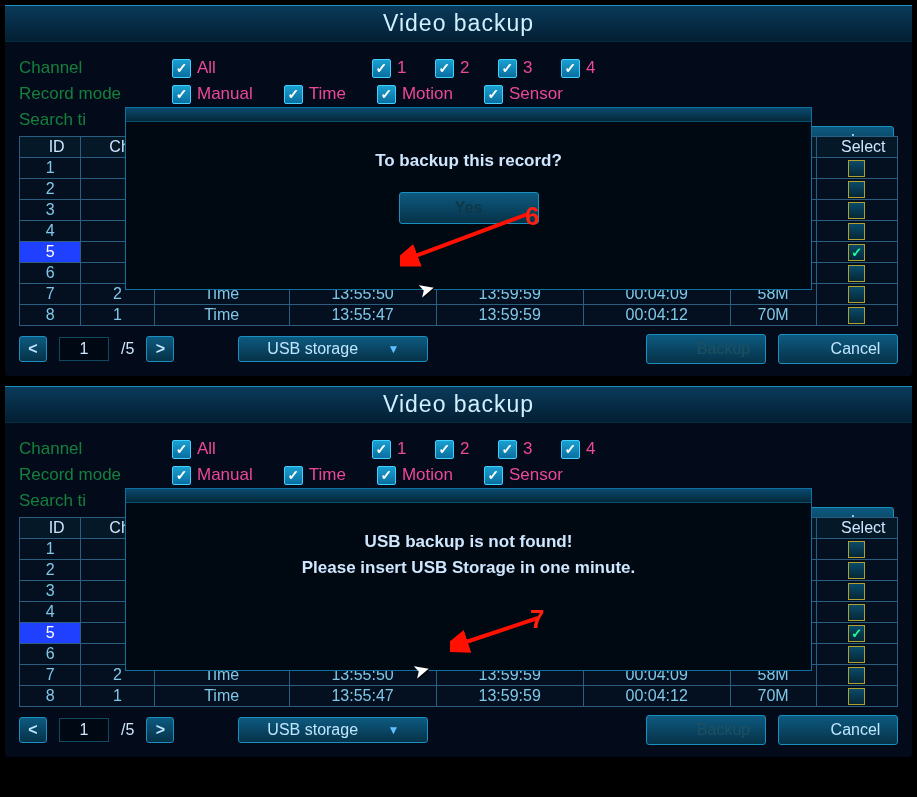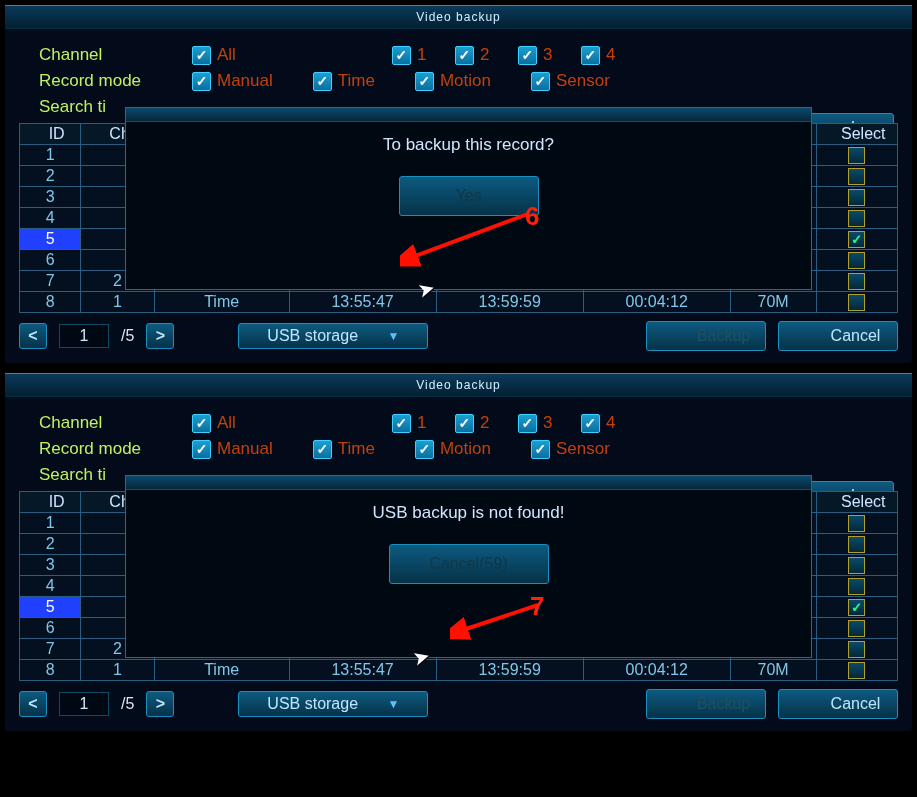--- a/index.html
+++ b/index.html
@@ -18,45 +18,45 @@
     margin-bottom: 8px;
     padding-bottom: 12px;
     position: relative;
   }
   .titlebar {
     background: linear-gradient(#0a3a5a, #031f33);
     border-top: 1px solid #1a90c0;
     border-bottom: 1px solid #003040;
     text-align: center;
     color: #d0f0ff;
-    font-size: 12px;
+    font-size: 23px;
     padding: 4px 0;
     letter-spacing: 1px;
   }
   .body { padding: 10px 14px 0 14px; }
   .row { display: flex; align-items: center; gap: 8px; margin: 6px 0; font-size: 17px; }
-  .label-col { width: 145px; color: #bef264; margin-left: 20px; }
+  .label-col { width: 145px; color: #15803d; }
   .cb {
     display: inline-flex; align-items: center; gap: 6px;
-    color: #c2410c;
+    color: #ec4899;
   }
   .cb .box {
     width: 19px; height: 19px;
     background: linear-gradient(#1a9fd0, #0a6fa0);
     border: 1px solid #40d0ff;
     border-radius: 2px;
     display: flex; align-items: center; justify-content: center;
     color: #fff;
     font-weight: bold;
     font-size: 14px;
   }
   .cb .box.on::after  { content:"✓"; }
   .cb .txt { min-width: 16px; }
   .ch-group { display:inline-flex; gap:22px; }
-  .rec-group { display:inline-flex; gap: 40px; text-align: right;}
+  .rec-group { display:inline-flex; gap: 31px; text-align: right;}
   .table-zone {
     margin: 6px 14px 0 14px;
     position: relative;
   }
   table {
     width: 100%;
     border-collapse: collapse;
     color: #7fc8e8;
     font-size: 16px;
   }
@@ -133,27 +133,28 @@
     padding: 0;
     z-index: 10;
   }
   .dialog .dlg-title {
     background: linear-gradient(#0a4a70, #042838);
     height: 14px;
     border-bottom:1px solid #0a5070;
   }
   .dialog .dlg-body {
     text-align:center;
-    padding: 10px 10px 20px 10px;
+    padding: 26px 10px 20px 10px;
     color:#cfe6ff;
     font-size:17px;
     line-height: 1.5;
+    font-weight: bold;
   }
   .dlg-btns { display:flex; gap:30px; justify-content:center; margin: 18px 0 4px 0;}
-  .dlgbtn { width: 140px; height: 40px; }
+  .dlgbtn { width: 140px; height: 32px; }
   .dlgbtn.dim { color:#103848; }
   .annot {
     position:absolute;
     color: #ff2010;
     font-size: 26px;
     font-weight: bold;
     z-index: 20;
     pointer-events:none;
   }
   .arrow-svg { position:absolute; z-index:19; pointer-events:none;}
@@ -563,23 +564,21 @@
     </span>
     <span class="spacer"></span>
     <span class="actbtn dim">Backup</span>
     <span class="actbtn">Cancel</span>
   </div>
 
   <div class="dialog" style="top:102px; height:183px;">
     <div class="dlg-title"></div>
     <div class="dlg-body">
       <div>USB backup is not found!</div>
-      <div class="dlg-btns">
-        <span class="dlgbtn dim" style="width:160px">Cancel(59)</span>
-      </div>
+      <div>Please insert USB Storage in one minute.</div>
     </div>
   </div>
 
   <span class="annot" style="left:525px; top:218px;">7</span>
   <svg class="arrow-svg" style="left:445px; top:228px;" width="100" height="40">
     <defs>
         <marker id="ah2" markerWidth="10" markerHeight="10" refX="2" refY="3" orient="auto">
       <path d="M0,0 L0,6 L8,3 z" fill="#ff1000"></path>
         </marker>
       </defs>

